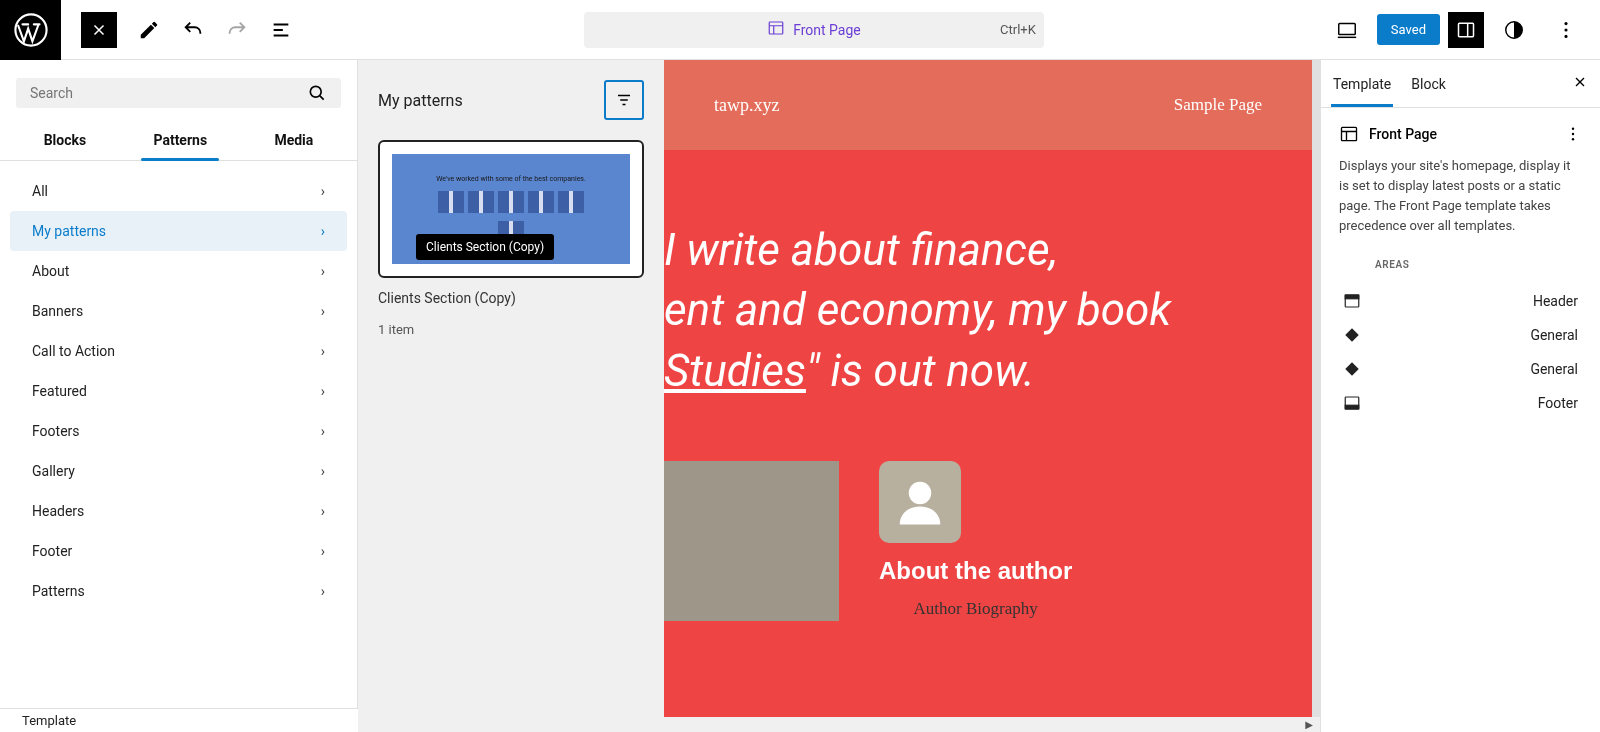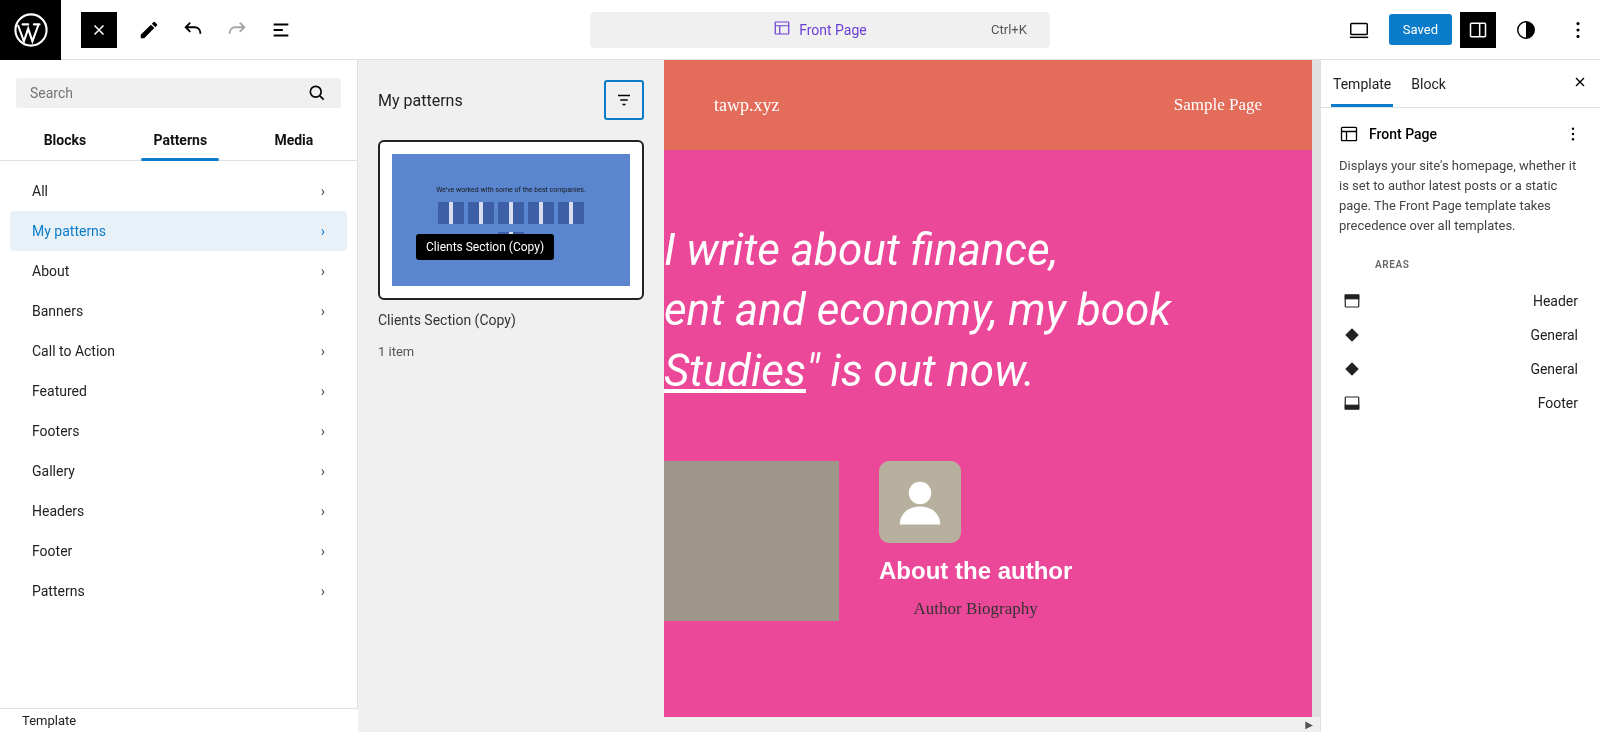--- a/index.html
+++ b/index.html
@@ -7,22 +7,22 @@
 .top-bar { height: 60px; display: flex; align-items: center; border-bottom: 1px solid #e0e0e0; background: #fff; }
 .wp-logo { width: 61px; height: 60px; background: #000; display: flex; align-items: center; justify-content: center; color: #fff; }
 .close-btn { width: 36px; height: 36px; background: #000; display: flex; align-items: center; justify-content: center; margin-left: 20px; color: #fff; cursor: pointer; }
 .tb-icon { width: 36px; height: 36px; display: flex; align-items: center; justify-content: center; cursor: pointer; margin: 0 4px; }
 .tb-icon svg { width: 22px; height: 22px; }
 .tb-group-left { display: flex; align-items: center; margin-left: 10px; }
 .center-breadcrumb { flex: 1; display: flex; justify-content: center; }
 .breadcrumb-box { background: #f0f0f0; height: 36px; width: 460px; border-radius: 4px; display: flex; align-items: center; justify-content: center; gap: 8px; position: relative; }
 .breadcrumb-title { color: #6b3fd4; font-size: 14px; }
 .breadcrumb-icon svg { width: 18px; height: 18px; color: #6b3fd4; }
-.breadcrumb-kbd { position: absolute; right: 23px; color: #555; font-size: 13px; }
-.right-tools { display: flex; align-items: center; gap: 8px; padding-right: 0; }
+.breadcrumb-kbd { position: absolute; right: 8px; color: #555; font-size: 13px; }
+.right-tools { display: flex; align-items: center; gap: 8px; padding-right: 12px; }
 .saved-btn { background: #0a7cca; color: #fff; padding: 8px 14px; border-radius: 3px; font-size: 13px; }
 .sq-btn { width: 36px; height: 36px; background: #000; display: flex; align-items: center; justify-content: center; }
 .sq-btn svg { color: #fff; }
 .main-area { flex: 1; display: flex; height: calc(100% - 60px); }
 .inserter { width: 358px; border-right: 1px solid #e0e0e0; display: flex; flex-direction: column; background: #fff; }
 .search-box { margin: 18px 16px 14px; background: #f0f0f0; border-radius: 3px; height: 30px; display: flex; align-items: center; padding: 0 14px; justify-content: space-between; }
 .search-box input { border: none; background: transparent; outline: none; font-size: 14px; width: 80%; }
 .tabs { display: flex; border-bottom: 1px solid #e0e0e0; padding: 0 10px; justify-content: space-around; }
 .tab { padding: 10px 4px 12px; font-size: 14px; color: #111; cursor: pointer; position: relative; font-weight: bold; }
 .tab.active::after { content: ""; position: absolute; bottom: -1px; left: -8px; right: -8px; height: 3px; background: #0a7cca; border-radius: 2px; }
@@ -32,30 +32,30 @@
 .cat-item .chev { color: #444; }
 .cat-item.active .chev { color: #0a7cca; }
 .inserter-scroll::-webkit-scrollbar { width: 14px; }
 .inserter-scroll::-webkit-scrollbar-thumb { background: #bdbdbd; border-radius: 0; }
 .inserter-scroll::-webkit-scrollbar-track { background: #f0f0f0; }
 .patterns-panel { width: 306px; background: #f0f0f0; padding: 20px; display: flex; flex-direction: column; }
 .pp-head { display: flex; justify-content: space-between; align-items: center; margin-bottom: 20px; }
 .pp-title { font-size: 16px; color: #222; }
 .filter-btn { width: 40px; height: 40px; border: 2px solid #0a7cca; border-radius: 3px; display: flex; align-items: center; justify-content: center; }
 .pattern-card { border: 2px solid #222; border-radius: 6px; background: #fff; padding: 12px; margin-bottom: 12px; cursor: pointer; position: relative; }
-.pattern-preview { background: #5a85cf; height: 132px; display: flex; flex-direction: column; align-items: center; justify-content: center; gap: 8px; padding: 10px; }
+.pattern-preview { background: #5a85cf; height: 110px; display: flex; flex-direction: column; align-items: center; justify-content: center; gap: 8px; padding: 10px; }
 .pattern-preview-text { color: #1a1a1a; font-size: 7px; }
 .pattern-boxes { display: flex; gap: 4px; }
 .pbox { width: 26px; height: 22px; background: #3c5fa5; position: relative; }
 .pbox::after { content: ""; position: absolute; left: 11px; top: 0; width: 4px; height: 100%; background: #d7def0; }
 .pattern-label { font-size: 14px; color: #333; margin-bottom: 16px; }
 .tooltip { position: absolute; background: #000; color: #fff; padding: 6px 10px; font-size: 12px; border-radius: 3px; top: 174px; left: 58px; white-space: nowrap; }
 .item-count { font-size: 13px; color: #555; }
 .canvas { flex: 1; background: #e0e0e0; display: flex; flex-direction: column; position: relative; overflow: hidden; }
-.canvas-inner { flex: 1; background: #ec4899; margin: 0 8px 0 0; position: relative; overflow: hidden; }
+.canvas-inner { flex: 1; background: #ef4444; margin: 0 8px 0 0; position: relative; overflow: hidden; }
 .site-header { background: #e36d5a; height: 90px; display: flex; align-items: center; justify-content: space-between; padding: 0 50px; color: #fff; }
 .site-link { font-family: Georgia, serif; font-size: 18px; color: #fff; }
 .site-nav { font-family: Georgia, serif; font-size: 17px; }
 .hero { padding: 70px 44px 60px 0; }
 .hero-text { color: #fff; font-style: italic; font-size: 44px; line-height: 1.35; font-family: Arial, sans-serif; }
 .hero-text .und { text-decoration: underline; }
 .author-block { display: flex; gap: 40px; padding-left: 0; }
 .author-img { width: 175px; height: 160px; background: #9e9789; }
 .author-info { padding-top: 0; text-align: center; }
 .avatar { width: 82px; height: 82px; background: #b7b09f; border-radius: 10px; display: flex; align-items: center; justify-content: center; margin-bottom: 14px; }
@@ -297,21 +297,21 @@
               <path d="M3 9h18M9 9v11"></path>
             </svg>
           <span class="rp-title">Front Page</span>
         </div>
         <svg width="18" height="18" viewBox="0 0 24 24" fill="currentColor">
             <circle cx="12" cy="5" r="1.6"></circle>
             <circle cx="12" cy="12" r="1.6"></circle>
             <circle cx="12" cy="19" r="1.6"></circle>
           </svg>
       </div>
-      <div class="rp-desc">Displays your site's homepage, whether it is set to author latest posts or a static page. The Front Page template takes precedence over all templates.</div>
+      <div class="rp-desc">Displays your site's homepage, display it is set to display latest posts or a static page. The Front Page template takes precedence over all templates.</div>
       <div class="rp-section-h">AREAS</div>
       <div class="rp-area-item">
         <svg viewBox="0 0 24 24" fill="none" stroke="currentColor" stroke-width="1.6">
             <rect x="3" y="4" width="18" height="16" rx="1"></rect>
             <rect x="3" y="4" width="18" height="5" fill="currentColor"></rect>
           </svg>
         <span>Header</span>
       </div>
       <div class="rp-area-item">
         <svg viewBox="0 0 24 24" fill="currentColor">

